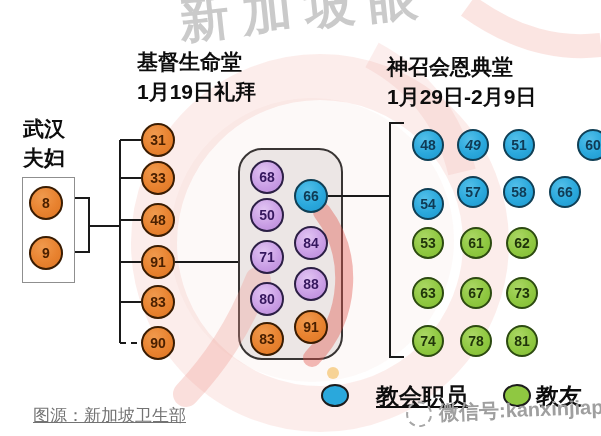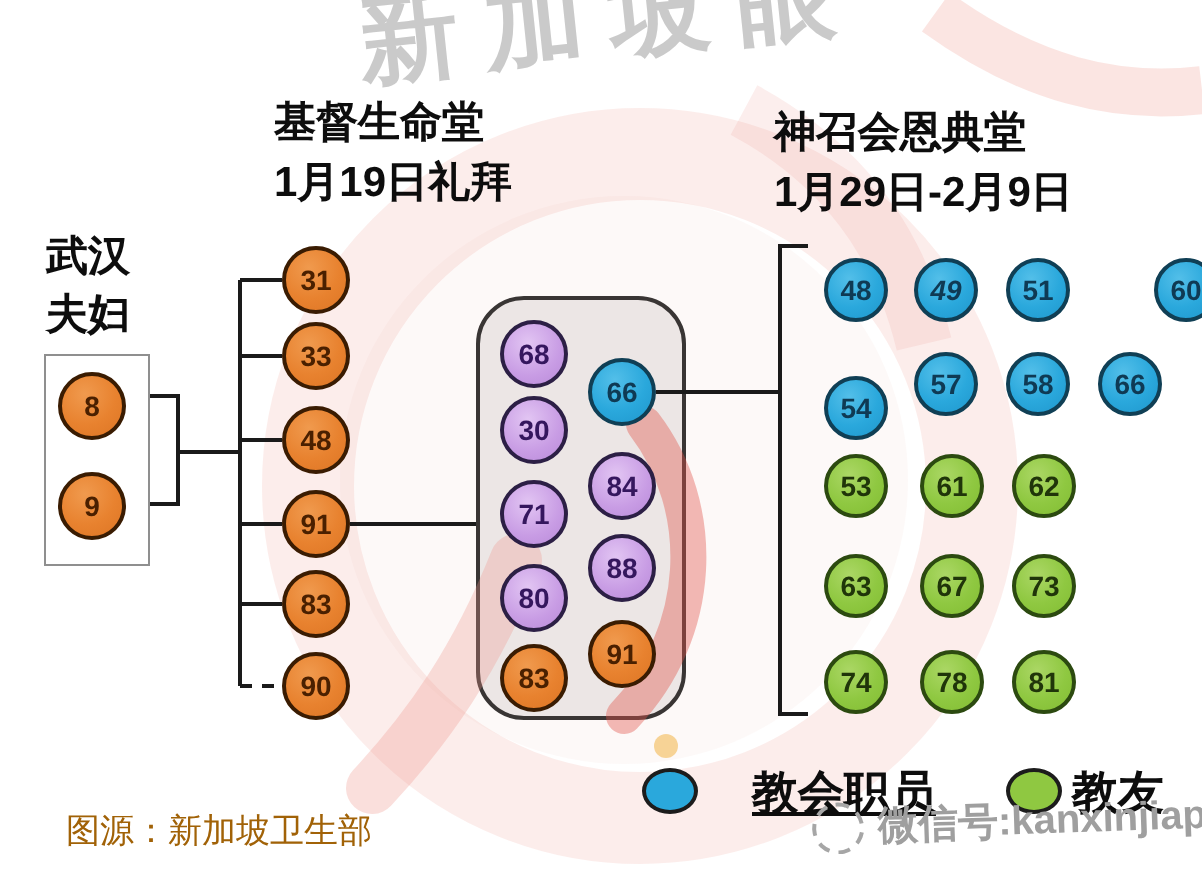--- a/index.html
+++ b/index.html
@@ -62,21 +62,21 @@
 
   
   .legend-swatch{position:absolute;z-index:5;width:28px;height:23px;border-radius:50%;border:2px solid #1c1c1c;}
   .legend-swatch.staff-sw{left:321px;top:384px;background:var(--staff,#2aa8dc);}
   .legend-swatch.member-sw{left:503px;top:384px;background:var(--member,#8fc841);}
   .legend-label{position:absolute;z-index:5;font-size:23px;font-weight:600;color:#0d0d0d;white-space:nowrap;}
   .legend-label.l1{left:376px;top:381px;text-decoration:underline;}
   .legend-label.l2{left:536px;top:381px;}
 
   
-  .source{position:absolute;left:33px;top:404px;z-index:5;font-size:17px;color:#a16207;white-space:nowrap;}
+  .source{position:absolute;left:33px;top:404px;z-index:5;font-size:17px;color:#737373;white-space:nowrap;text-decoration:underline;}
   .wechat{
     position:absolute;left:406px;top:397px;z-index:6;display:flex;align-items:center;
     color:#9f9f9f;font-size:20px;font-weight:bold;white-space:nowrap;transform:rotate(-2deg);
   }
   .sketch-icon{width:26px;height:26px;border:2px dashed #a6a6a6;border-radius:50%;margin-right:7px;flex:0 0 auto;}
 </style>
 </head>
 <body>
 
 <div class="stage">
@@ -124,21 +124,21 @@
   <div id="nodes">
       <div class="node patient" style="left: 29px; top: 186px; width: 34px; height: 34px;">8</div>
       <div class="node patient" style="left: 29px; top: 236px; width: 34px; height: 34px;">9</div>
       <div class="node patient" style="left: 141px; top: 123px; width: 34px; height: 34px;">31</div>
       <div class="node patient" style="left: 141px; top: 161px; width: 34px; height: 34px;">33</div>
       <div class="node patient" style="left: 141px; top: 203px; width: 34px; height: 34px;">48</div>
       <div class="node patient" style="left: 141px; top: 245px; width: 34px; height: 34px;">91</div>
       <div class="node patient" style="left: 141px; top: 285px; width: 34px; height: 34px;">83</div>
       <div class="node patient" style="left: 141px; top: 326px; width: 34px; height: 34px;">90</div>
       <div class="node attendee" style="left: 250px; top: 160px; width: 34px; height: 34px;">68</div>
-      <div class="node attendee" style="left: 250px; top: 198px; width: 34px; height: 34px;">30</div>
+      <div class="node attendee" style="left: 250px; top: 198px; width: 34px; height: 34px;">50</div>
       <div class="node attendee" style="left: 250px; top: 240px; width: 34px; height: 34px;">71</div>
       <div class="node attendee" style="left: 250px; top: 282px; width: 34px; height: 34px;">80</div>
       <div class="node patient" style="left: 250px; top: 322px; width: 34px; height: 34px;">83</div>
       <div class="node staff" style="left: 294px; top: 179px; width: 34px; height: 34px;">66</div>
       <div class="node attendee" style="left: 294px; top: 226px; width: 34px; height: 34px;">84</div>
       <div class="node attendee" style="left: 294px; top: 267px; width: 34px; height: 34px;">88</div>
       <div class="node patient" style="left: 294px; top: 310px; width: 34px; height: 34px;">91</div>
       <div class="node staff" style="left: 412px; top: 129px; width: 32px; height: 32px;">48</div>
       <div class="node staff" style="left: 457px; top: 129px; width: 32px; height: 32px; font-style: italic;">49</div>
       <div class="node staff" style="left: 503px; top: 129px; width: 32px; height: 32px;">51</div>

